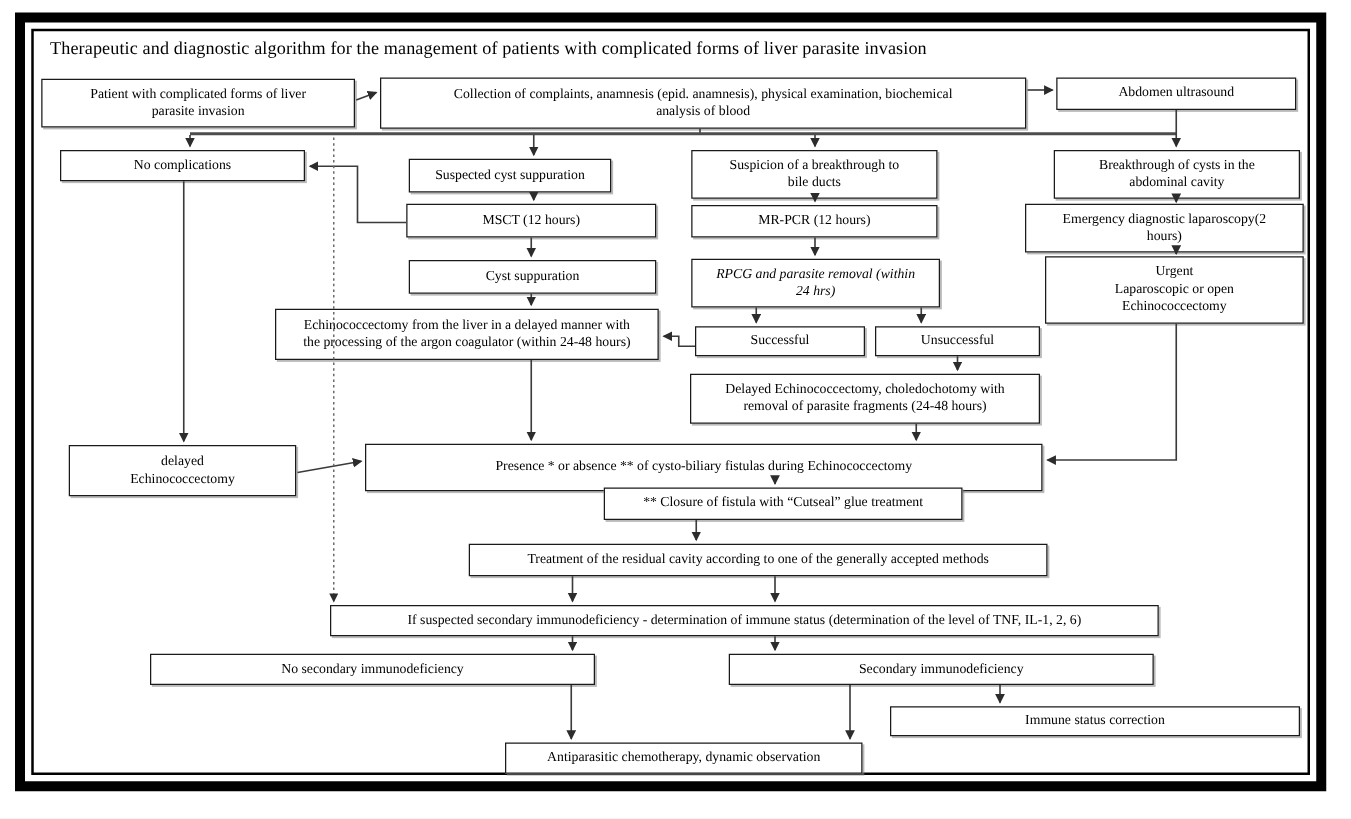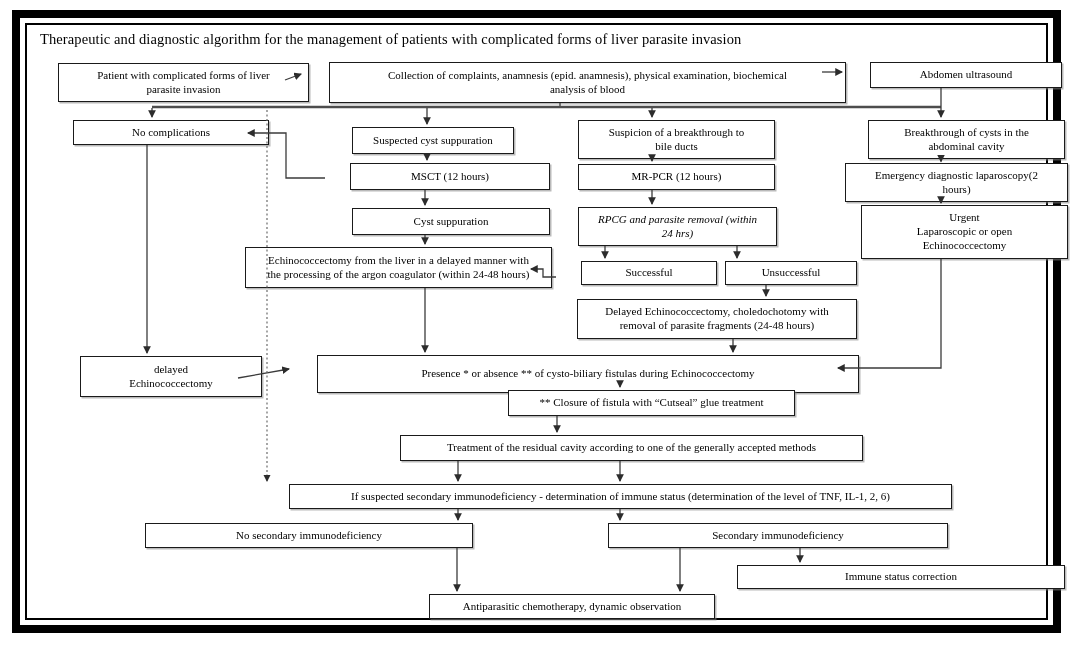--- a/index.html
+++ b/index.html
@@ -12,21 +12,20 @@
     border:8px solid #000;box-sizing:border-box;}
   .frame-inner{position:absolute;left:25px;top:23px;width:1023px;height:597px;
     border:2px solid #000;box-sizing:border-box;}
   .title{position:absolute;left:40px;top:31px;width:1001px;text-align:left;
     font-size:14.5px;letter-spacing:.1px;}
   .node{
     position:absolute;box-sizing:border-box;border:1px solid #1a1a1a;background:#fff;
     display:flex;align-items:center;justify-content:center;text-align:center;
     font-size:11px;line-height:1.25;white-space:pre-line;padding:1px 4px;
     box-shadow:1.5px 1.5px 0 rgba(130,130,130,.55);
-    margin-left:25px;
   }
   svg.wires{position:absolute;left:0;top:0;pointer-events:none;}
   .wire{stroke:#3b3b3b;stroke-width:1.3;fill:none;}
   .wire-thick{stroke:#4d4d4d;stroke-width:2.4;fill:none;}
   .wire-dotted{stroke:#6b6b6b;stroke-width:1.2;fill:none;stroke-dasharray:2 2.5;}
 </style>
 </head>
 <body>
 
 <div id="stage">
@@ -69,21 +68,21 @@
 removal of parasite fragments (24-48 hours)</div>
 
   <div class="node" style="left:55px;top:356px;width:182px;height:41px;">delayed
 Echinococcectomy</div>
   <div class="node" style="left:292px;top:355px;width:542px;height:38px;">Presence * or absence ** of cysto-biliary fistulas during Echinococcectomy</div>
 
   <div class="node" style="left:483px;top:390px;width:287px;height:26px;">** Closure of fistula with “Cutseal” glue treatment</div>
   <div class="node" style="left:375px;top:435px;width:463px;height:26px;">Treatment of the residual cavity according to one of the generally accepted methods</div>
   <div class="node" style="left:264px;top:484px;width:663px;height:25px;">If suspected secondary immunodeficiency - determination of immune status (determination of the level of TNF, IL-1, 2, 6)</div>
 
-  <div class="node" style="left:120px;top:523px;width:328px;height:25px;">No secondary immunodeficiency</div>
+  <div class="node" style="left:120px;top:523px;width:356px;height:25px;">No secondary immunodeficiency</div>
   <div class="node" style="left:583px;top:523px;width:340px;height:25px;">Secondary immunodeficiency</div>
   <div class="node" style="left:712px;top:565px;width:328px;height:24px;">Immune status correction</div>
   <div class="node" style="left:404px;top:594px;width:286px;height:25px;">Antiparasitic chemotherapy, dynamic observation</div>
 
   <svg class="wires" width="1081" height="655" viewBox="0 0 1081 655">
     <defs>
       <marker id="ah" markerWidth="7" markerHeight="7" refX="5.2" refY="3" orient="auto">
         <path d="M0,0 L6,3 L0,6 Z" fill="#2c2c2c"></path>
       </marker>
     </defs>

